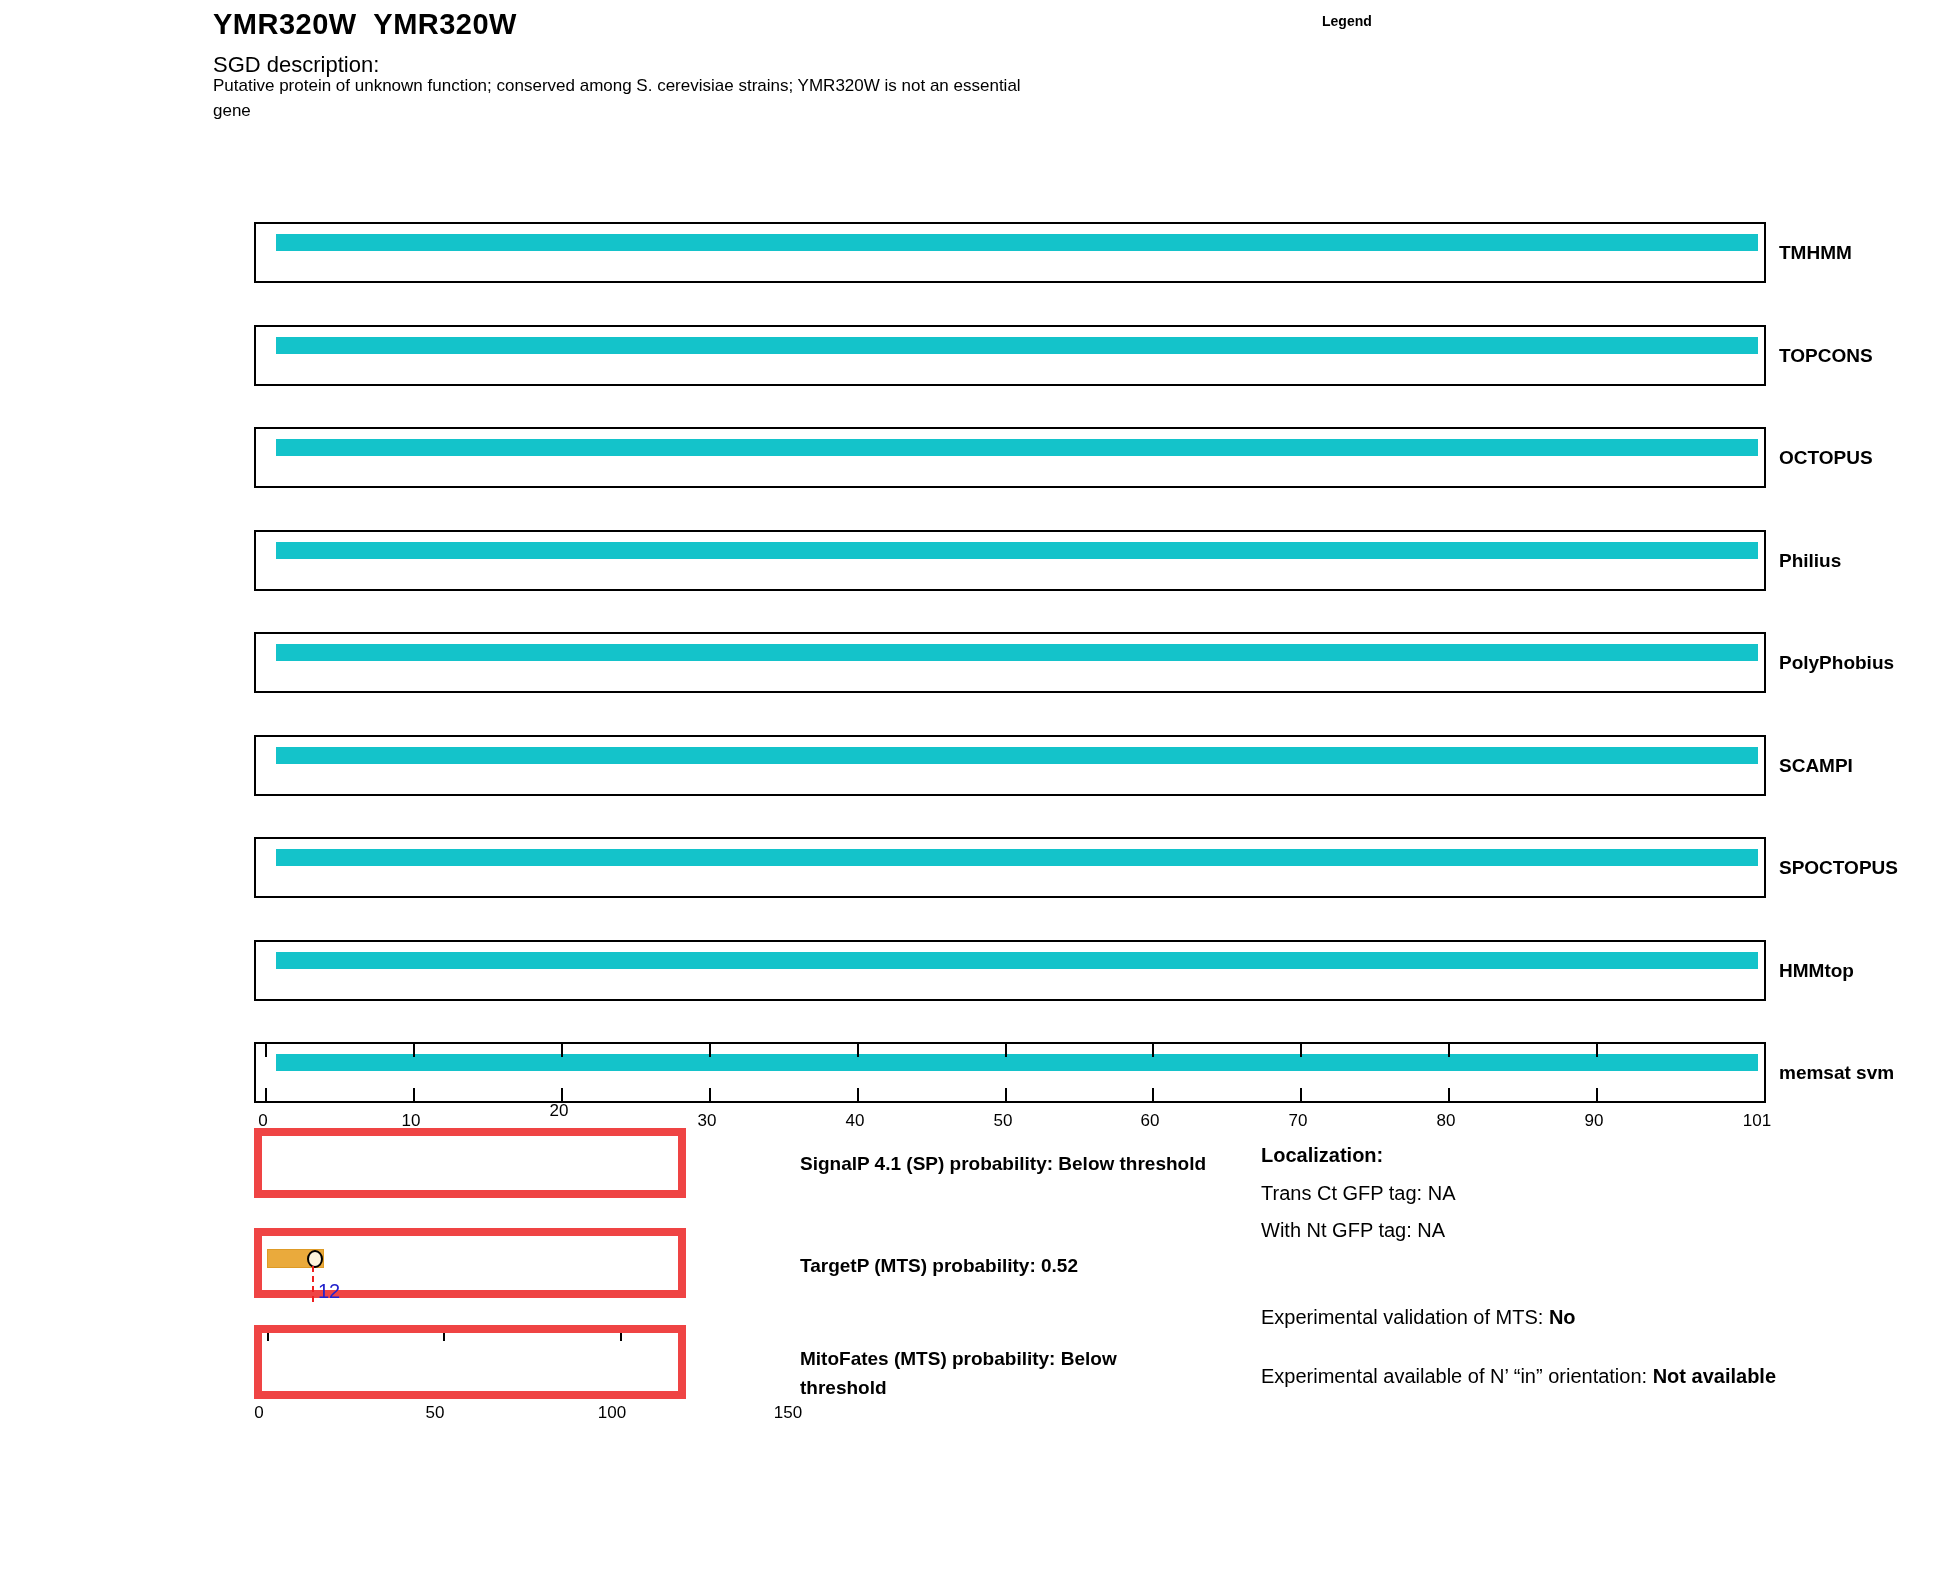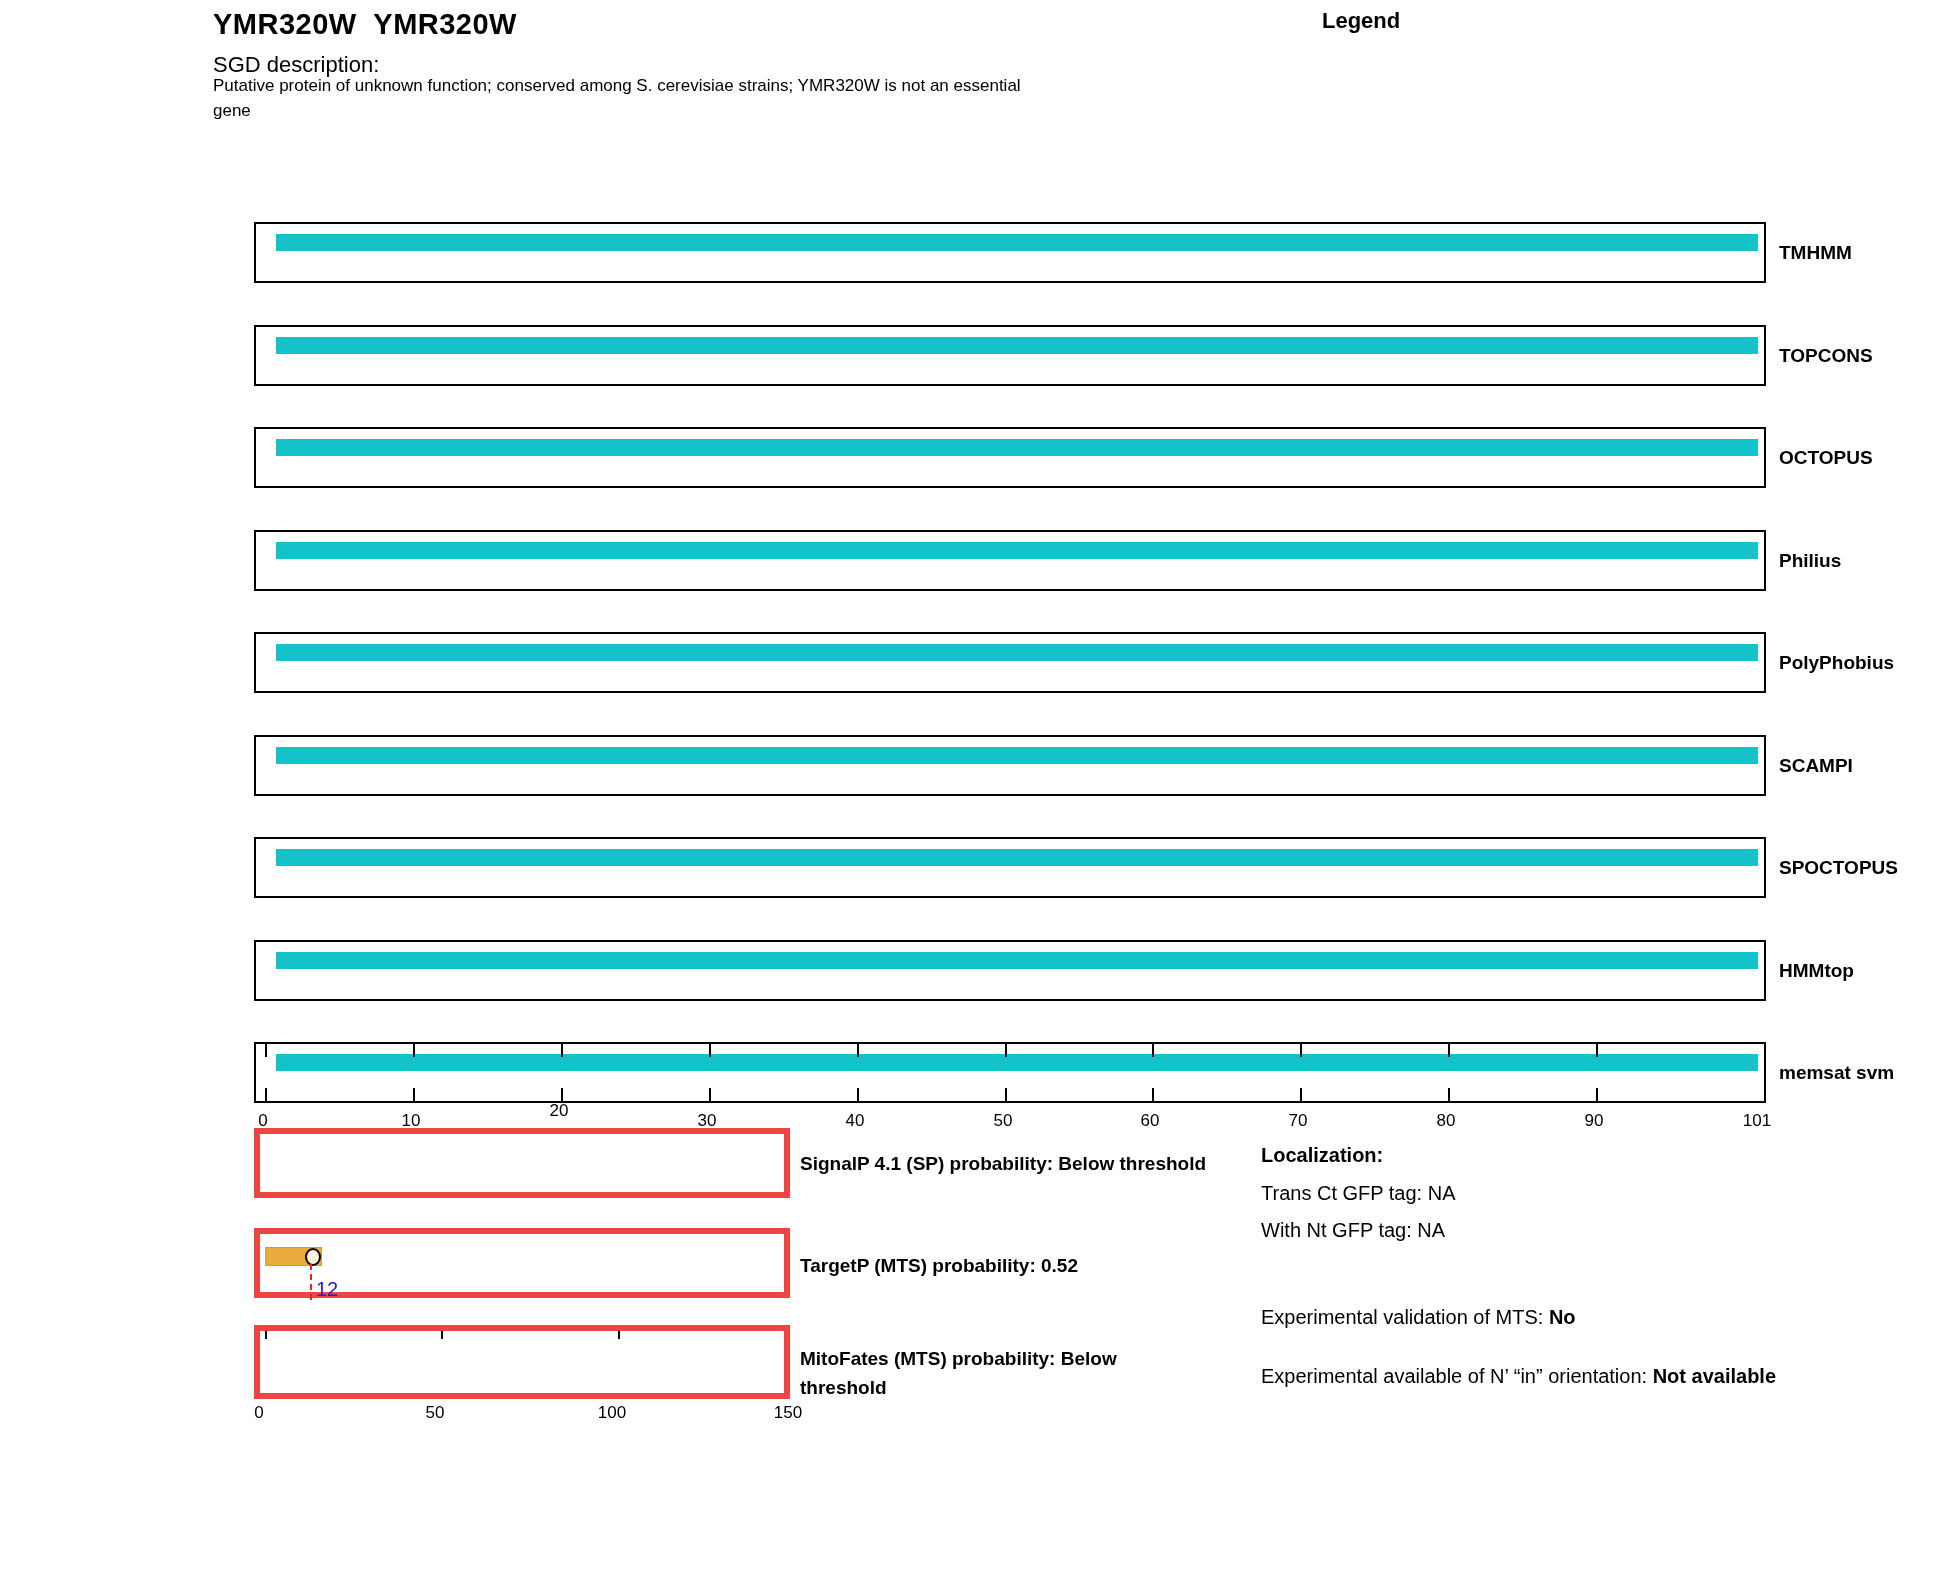--- a/index.html
+++ b/index.html
@@ -5,33 +5,33 @@
   html,body{margin:0;padding:0;background:#fff;}
   body{width:1950px;height:1573px;position:relative;overflow:hidden;
        font-family:"Liberation Sans","DejaVu Sans",sans-serif;color:#000;}
   .abs{position:absolute;}
   
   .page-title{left:213px;top:8px;font-size:29px;font-weight:bold;white-space:pre;letter-spacing:.5px;}
   .sgd-label{left:213px;top:52px;font-size:22px;font-weight:normal;}
   .sgd-desc{left:213px;top:73px;width:820px;font-size:17px;line-height:25px;}
   
   .legend{left:1322px;top:6px;}
-  .legend-title{font-size:22px;font-weight:bold;line-height:30px;}
+  .legend-title{font-size:14px;font-weight:bold;line-height:30px;}
   .legend-entry{font-size:21px;font-weight:bold;line-height:30px;}
   
   .track-box{position:absolute;left:254px;width:1512px;height:61px;border:2px solid #000;background:#fff;box-sizing:border-box;}
   .track-bar{position:absolute;left:20px;right:6px;top:10px;height:17px;}
   .track-label{position:absolute;left:1779px;font-size:19px;font-weight:bold;line-height:22px;}
   .tick{position:absolute;width:2px;background:#000;}
   .tick.top{top:0;height:13px;}
   .tick.bottom{bottom:0;height:13px;}
   .tick.short{top:0;height:8px;}
   .axis-label{position:absolute;transform:translateX(-50%);font-size:17px;line-height:18px;}
   
-  .panel-box{position:absolute;left:254px;width:536px;border:6px solid #ef4444;background:#fff;box-sizing:border-box;padding-left:44px;}
+  .panel-box{position:absolute;left:254px;width:432px;border:8px solid #ef4444;background:#fff;box-sizing:border-box;padding-left:44px;}
   #signalp-box{top:1128px;height:70px;}
   #targetp-box{top:1228px;height:70px;}
   #mitofates-box{top:1325px;height:74px;}
   .mts-bar{position:absolute;left:5px;top:13px;width:57px;height:19px;background:#EAAA3C;border:1px solid #DE9B26;box-sizing:border-box;}
   .marker-circle{position:absolute;left:45px;top:14px;width:12px;height:14px;border-radius:50%;
                  border:2.5px solid #000;background:#FDF4DC;box-sizing:content-box;}
   .dash-line{position:absolute;left:50px;top:30px;height:36px;width:0;border-left:2px dashed #EE2020;}
   .cleavage-label{position:absolute;left:56px;top:44px;font-size:20px;color:#2222CC;}
   .caption{position:absolute;left:800px;font-size:19px;line-height:29px;font-weight:bold;}
   #signalp-caption{top:1149px;}

